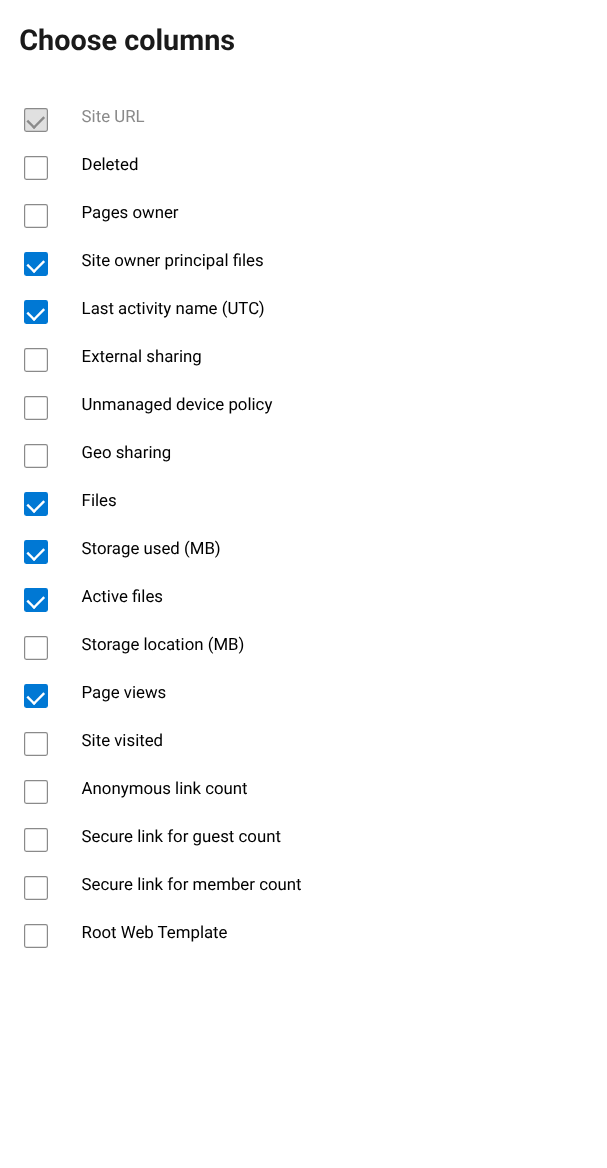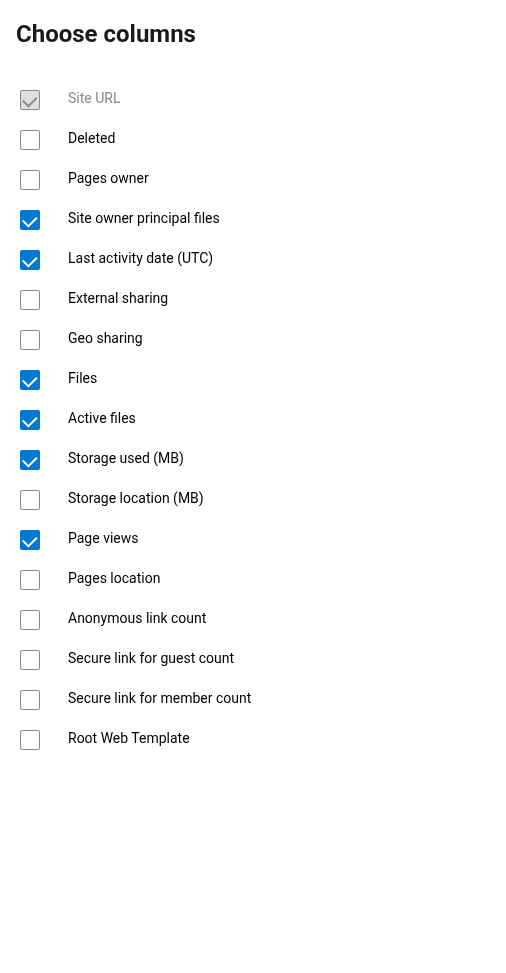--- a/index.html
+++ b/index.html
@@ -106,53 +106,57 @@
     <div class="checkbox-item">
       <div class="checkbox-box"></div>
       <span class="checkbox-label">Pages owner</span>
     </div>
     <div class="checkbox-item">
       <div class="checkbox-box checked"></div>
       <span class="checkbox-label">Site owner principal files</span>
     </div>
     <div class="checkbox-item">
       <div class="checkbox-box checked"></div>
-      <span class="checkbox-label">Last activity date (UTC)</span>
+      <span class="checkbox-label">Last activity name (UTC)</span>
     </div>
     <div class="checkbox-item">
       <div class="checkbox-box"></div>
       <span class="checkbox-label">External sharing</span>
+    </div>
+    <div class="checkbox-item">
+      <div class="checkbox-box"></div>
+      <span class="checkbox-label">Unmanaged device policy</span>
     </div>
     <div class="checkbox-item">
       <div class="checkbox-box"></div>
       <span class="checkbox-label">Geo sharing</span>
     </div>
     <div class="checkbox-item">
       <div class="checkbox-box checked"></div>
       <span class="checkbox-label">Files</span>
     </div>
     <div class="checkbox-item">
       <div class="checkbox-box checked"></div>
-      <span class="checkbox-label">Active files</span>
+      <span class="checkbox-label">Storage used (MB)</span>
     </div>
     <div class="checkbox-item">
       <div class="checkbox-box checked"></div>
-      <span class="checkbox-label">Storage used (MB)</span>
+      <span class="checkbox-label">Active files</span>
     </div>
     <div class="checkbox-item">
       <div class="checkbox-box"></div>
       <span class="checkbox-label">Storage location (MB)</span>
     </div>
     <div class="checkbox-item">
       <div class="checkbox-box checked"></div>
       <span class="checkbox-label">Page views</span>
     </div>
     <div class="checkbox-item">
       <div class="checkbox-box"></div>
-      <span class="checkbox-label">Pages location</span>
+      <span class="checkbox-label">Site visited</span>
     </div>
     <div class="checkbox-item">
       <div class="checkbox-box"></div>
       <span class="checkbox-label">Anonymous link count</span>
     </div>
     <div class="checkbox-item">
       <div class="checkbox-box"></div>
       <span class="checkbox-label">Secure link for guest count</span>
     </div>
     <div class="checkbox-item">

